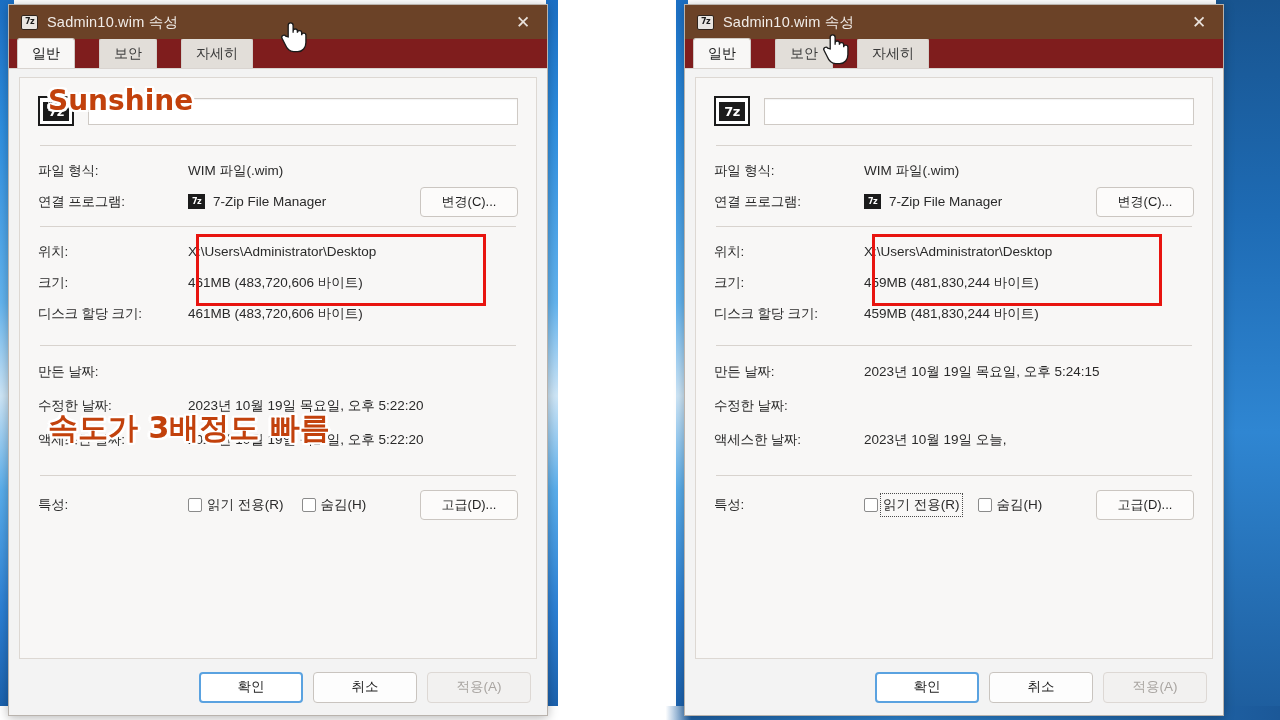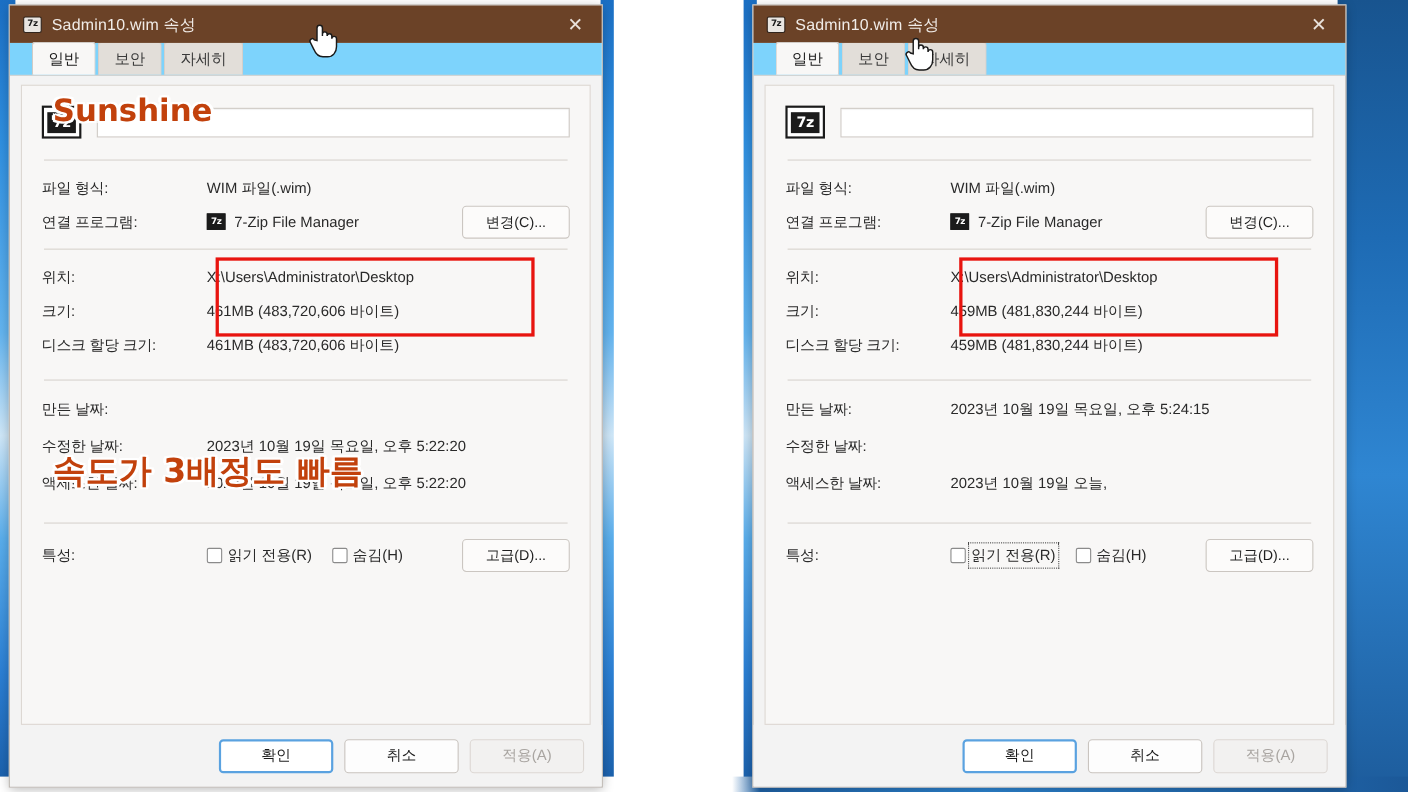--- a/index.html
+++ b/index.html
@@ -65,25 +65,26 @@
   }
   .title-close {
     position: absolute; right: 2px; top: 0;
     width: 44px; height: 34px;
     display: flex; align-items: center; justify-content: center;
     color: #e9e2dc; font-size: 17px; font-weight: 300;
   }
 
   .tabstrip {
     height: 30px;
-    background: #7dd3fc;
+    background: #7f1d1d;
     display: flex; align-items: flex-end;
-    padding-left: 20px;
+    padding-left: 8px;
     border-bottom: 1px solid #d9d4d0;
     flex: 0 0 auto;
+    gap: 22px;
   }
   .tab {
     height: 30px; padding: 0 14px;
     display: flex; align-items: center;
     font-size: 14px; color: #3a3a3a;
     background: #e2ded9;
     border: 1px solid #d4cfca;
     border-bottom: none;
     margin-right: 2px;
     border-radius: 3px 3px 0 0;

